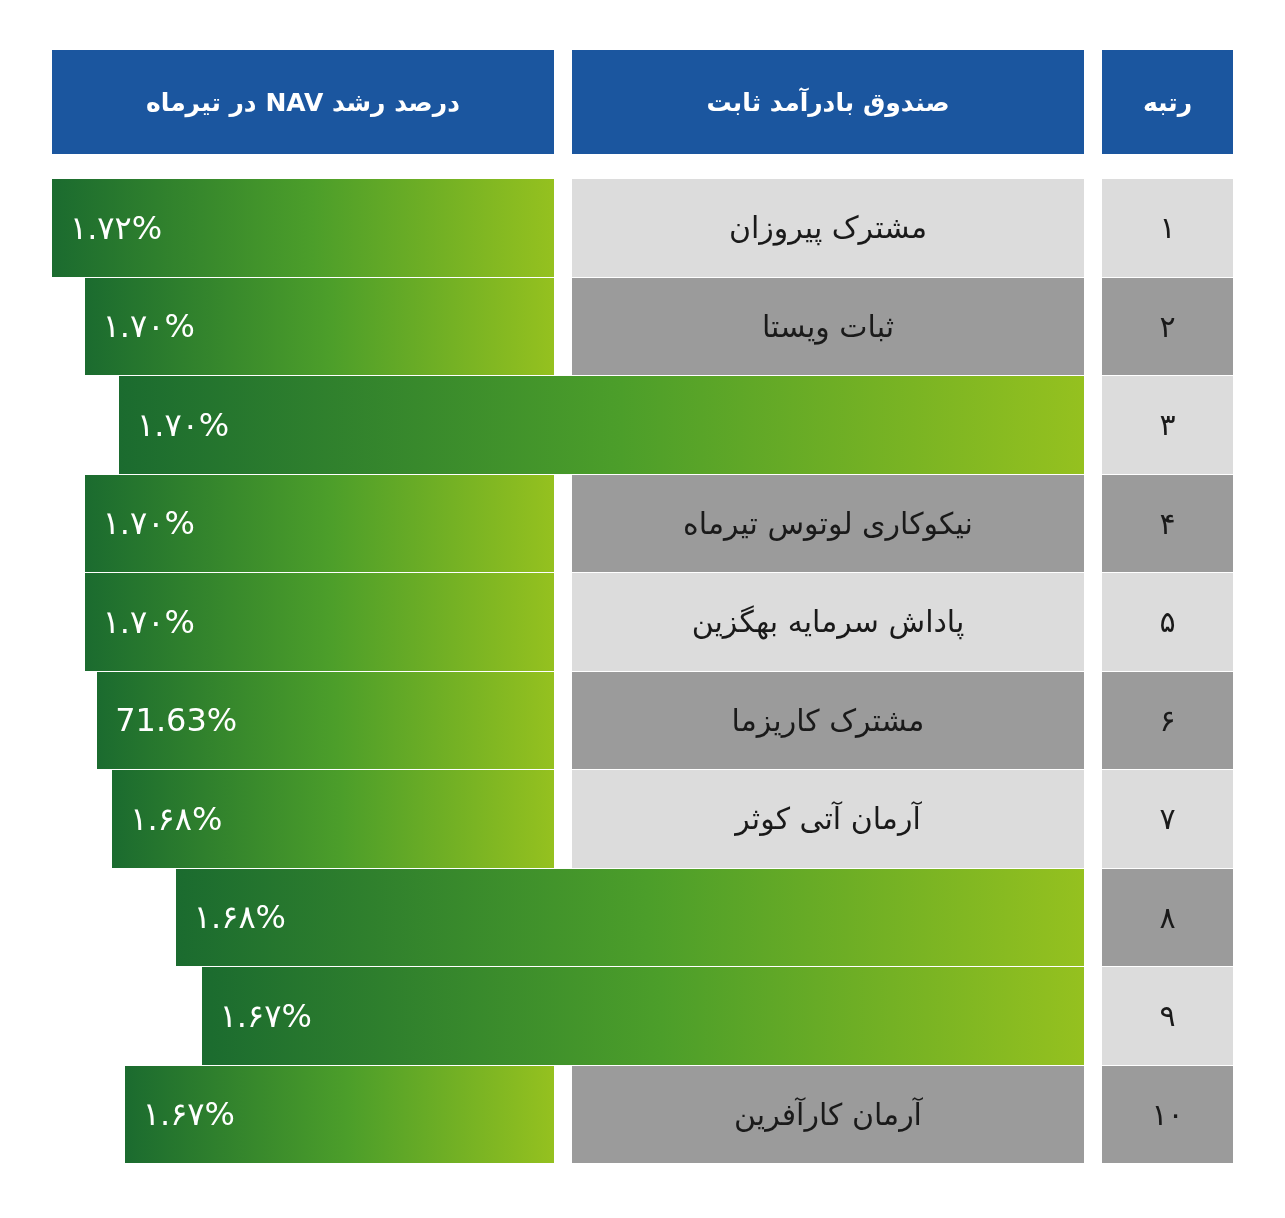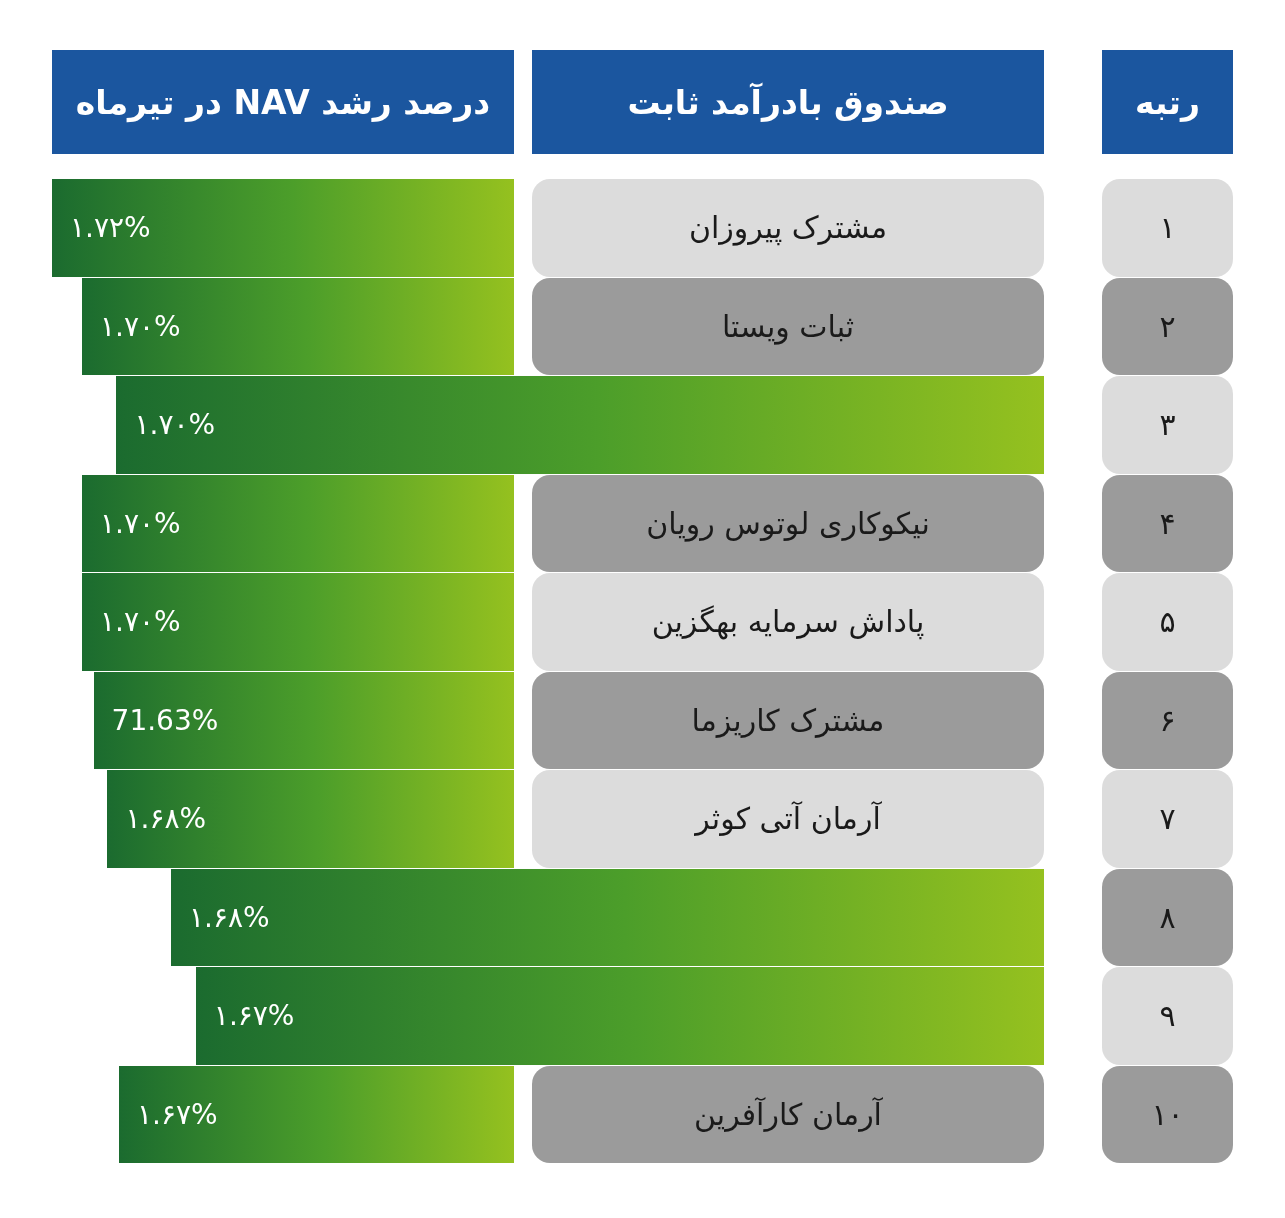--- a/index.html
+++ b/index.html
@@ -32,26 +32,26 @@
     gap: 18px;
     height: 104px;
     margin-bottom: 25px;
   }
   .h-cell {
     display: flex;
     align-items: center;
     justify-content: center;
     background: #1b569f;
     color: #ffffff;
-    font-size: 33px;
+    font-size: 25px;
     font-weight: bold;
     letter-spacing: 0px;
     box-sizing: border-box;
   }
-  .col-rank   { width: 131px; flex: 0 0 131px; margin-left: 40px; }
+  .col-rank   { width: 131px; flex: 0 0 131px; }
   .col-fund   { width: 512px; flex: 0 0 512px; }
   .col-growth { flex: 1 1 auto; }
   .h-cell.col-growth { justify-content: center; }
 
   
   .rows {
     display: flex;
     flex-direction: column;
     flex: 1 1 auto;
     gap: 1px;
@@ -62,21 +62,20 @@
     gap: 18px;
     flex: 1 1 0;
     min-height: 0;
   }
   .cell {
     display: flex;
     align-items: center;
     box-sizing: border-box;
     color: #1a1a1a;
     font-size: 30px;
-    border-radius: 18px;
   }
   .cell.rank {
     justify-content: center;
     font-size: 30px;
   }
   .cell.fund {
     justify-content: center;
     font-size: 30px;
   }
   .row.light .cell.rank,
@@ -94,21 +93,21 @@
     height: 100%;
     background: linear-gradient(to left, #95c11f 0%, #4c9e2a 48%, #1b6b2f 100%);
     display: flex;
     align-items: center;
     justify-content: flex-end;
     box-sizing: border-box;
     padding-left: 18px;
   }
   .bar .value {
     color: #ffffff;
-    font-size: 28px;
+    font-size: 32px;
     font-weight: normal;
     direction: ltr;
     unicode-bidi: plaintext;
   }
 </style>
 </head>
 <body>
 
 <div class="board">
   <div class="table">
@@ -141,21 +140,21 @@
         <div class="row light">
           <div class="cell rank col-rank">۳</div>
           <div class="bar-wrap">
             <div class="bar" style="width: 93.5%;">
               <span class="value">۱.۷۰%</span>
             </div>
           </div>
         </div>
         <div class="row dark">
           <div class="cell rank col-rank">۴</div>
-          <div class="cell fund col-fund">نیکوکاری لوتوس رویان</div>
+          <div class="cell fund col-fund">نیکوکاری لوتوس تیرماه</div>
           <div class="bar-wrap">
             <div class="bar" style="width: 93.5%;">
               <span class="value">۱.۷۰%</span>
             </div>
           </div>
         </div>
         <div class="row light">
           <div class="cell rank col-rank">۵</div>
           <div class="cell fund col-fund">پاداش سرمایه بهگزین</div>
           <div class="bar-wrap">

